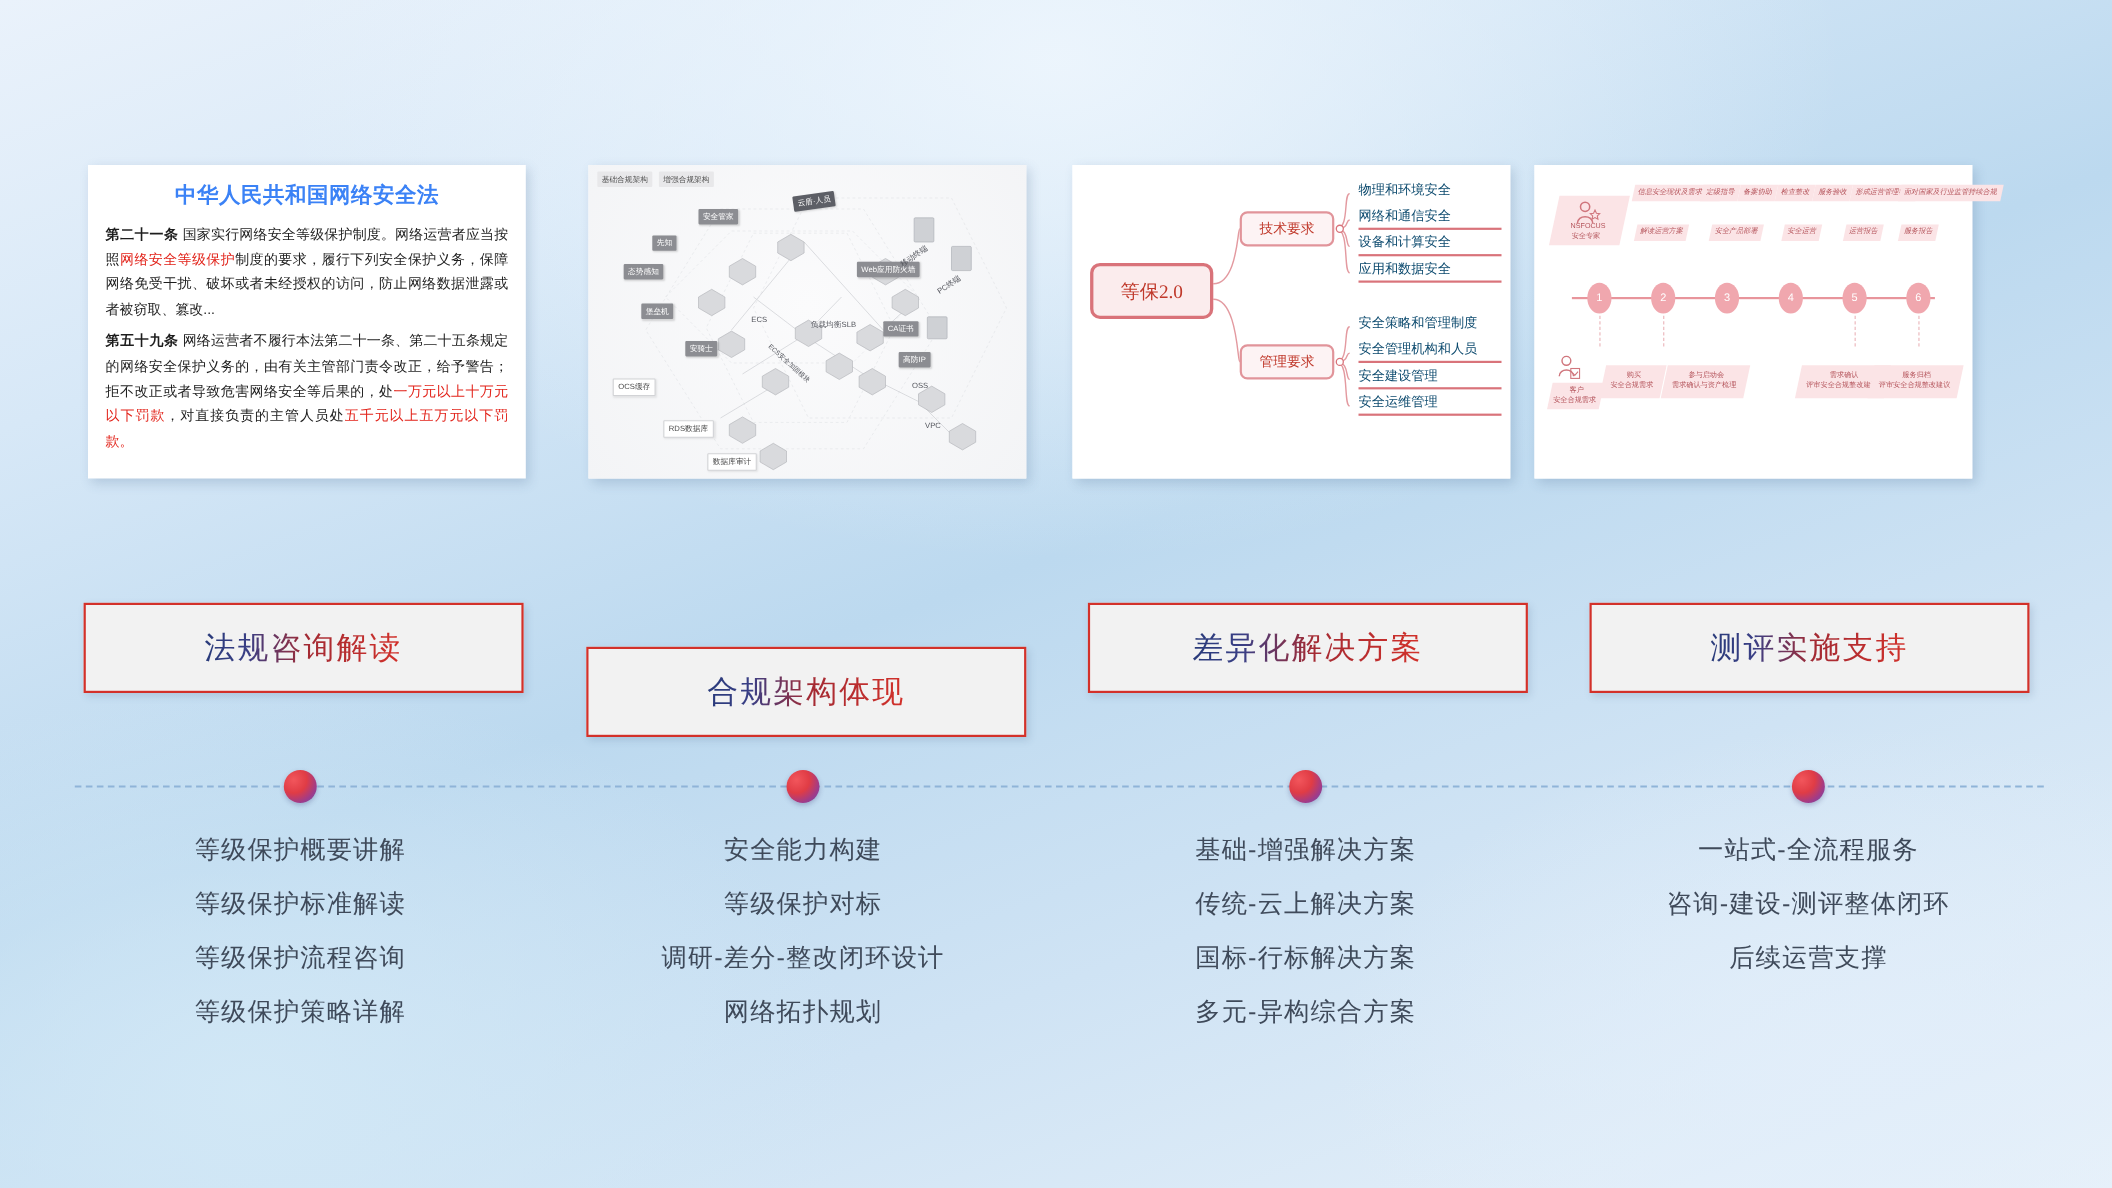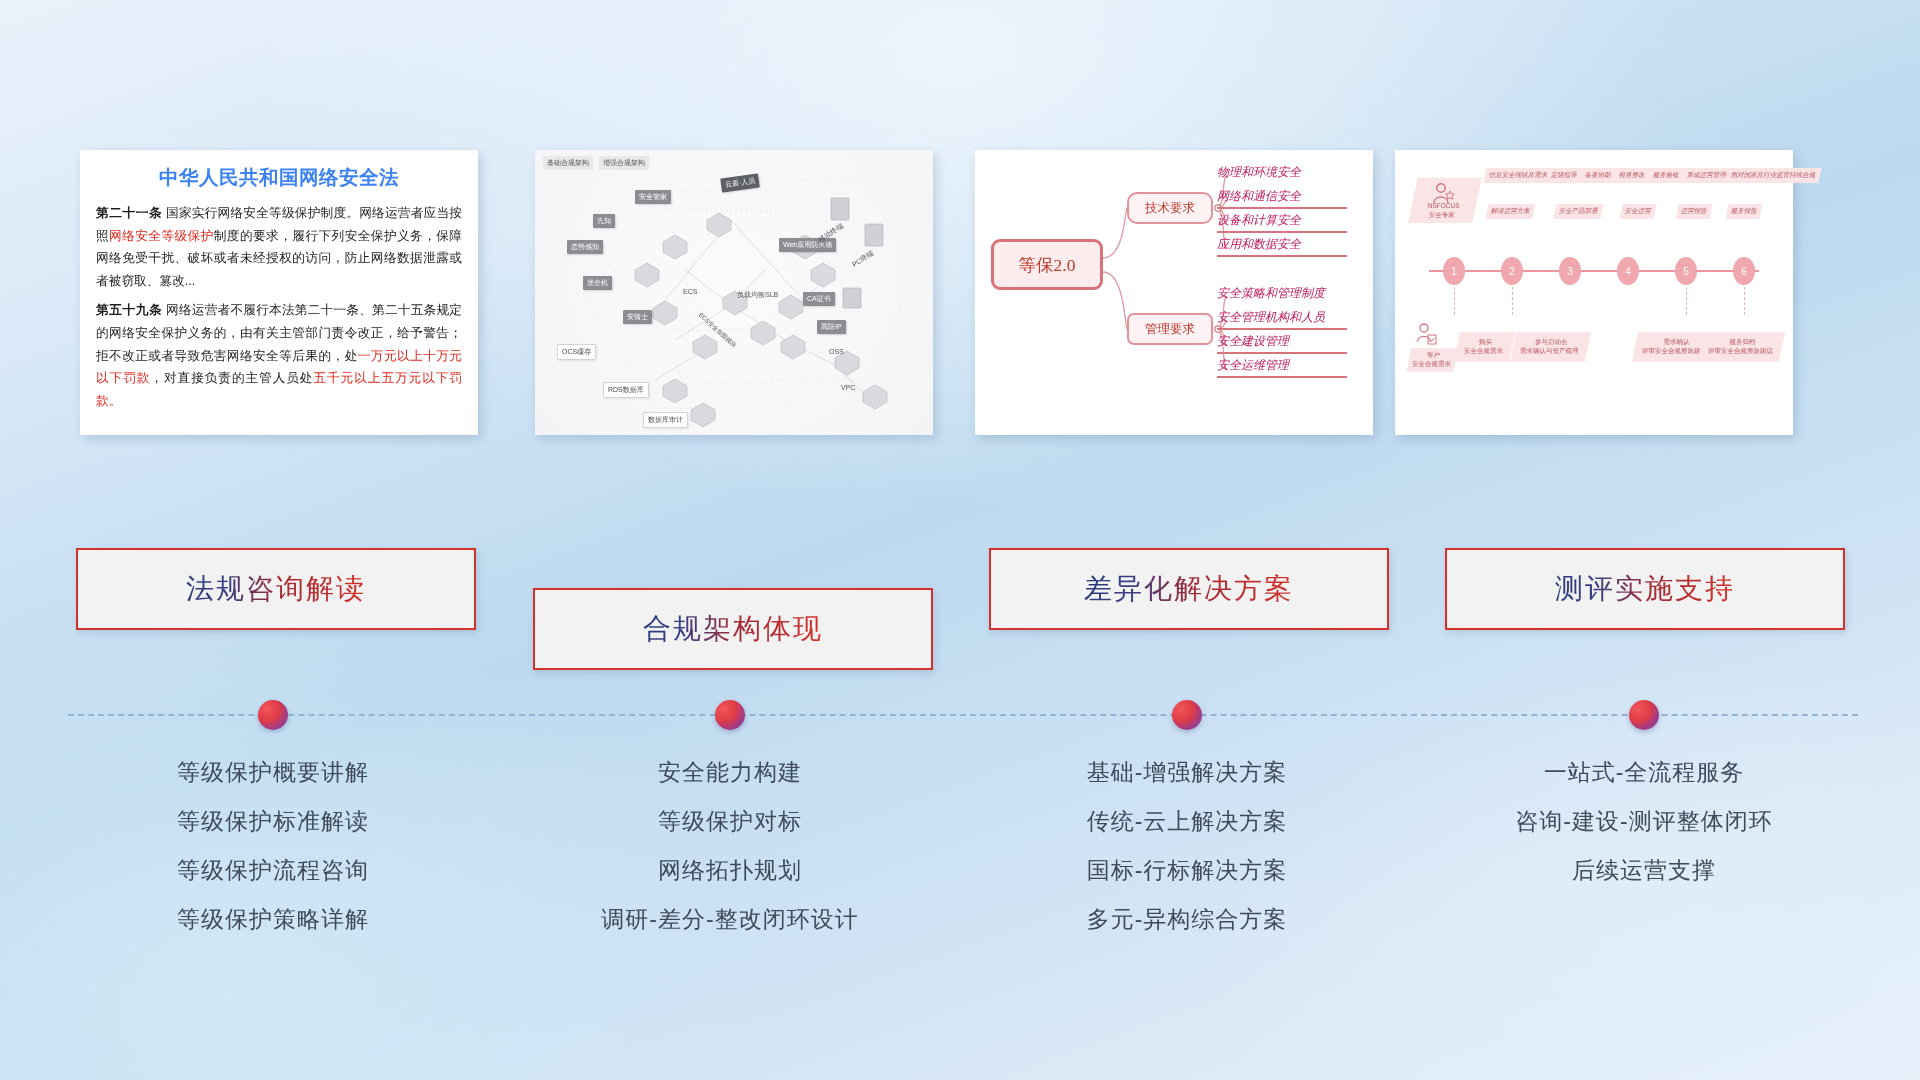--- a/index.html
+++ b/index.html
@@ -60,28 +60,27 @@
     border: 3px solid #d9737a; border-radius: 9px; background: #fbeced;
     display: flex; align-items: center; justify-content: center;
     color: #c0392b; font-size: 17.5px; font-family: "Liberation Serif", "DejaVu Serif", serif;
   }
   .mm-mid {
     position: absolute; width: 86px; height: 32px;
     border: 2px solid #e1949a; border-radius: 7px; background: #fdf3f4;
     display: flex; align-items: center; justify-content: center;
     color: #c0392b; font-size: 12.5px; font-family: "Liberation Serif", "DejaVu Serif", serif;
   }
-  .mm-mid.tech { left: 152px; top: 42px; border-radius: 10px; }
+  .mm-mid.tech { left: 152px; top: 42px; }
   .mm-mid.mgmt { left: 152px; top: 163px; }
   .mm-leaf {
-    position: absolute; left: 242px; width: 130px; height: 23px;
+    position: absolute; left: 260px; width: 130px; height: 23px;
     border-bottom: 2.5px solid #d9737a;
-    color: #be185d; font-size: 12px; line-height: 21px; white-space: nowrap;
+    color: #0c4a6e; font-size: 12px; line-height: 21px; white-space: nowrap;
     font-family: "Liberation Serif", "DejaVu Serif", serif;
-    font-style: italic;
   }
   .mm-leaf.noline { border-bottom-color: transparent; }
 
   
   .road { position: relative; width: 100%; height: 100%; background: #fff; }
   .road-chip {
     position: absolute; font-size: 6.5px; color: #b5555c; background: #fbe4e6;
     padding: 3px 4px; text-align: center; line-height: 1.35;
     transform: skewX(-12deg); white-space: nowrap;
   }
@@ -367,22 +366,22 @@
   <div class="cols">
     <div class="col k1">
       <div class="item">等级保护概要讲解</div>
       <div class="item">等级保护标准解读</div>
       <div class="item">等级保护流程咨询</div>
       <div class="item">等级保护策略详解</div>
     </div>
     <div class="col k2">
       <div class="item">安全能力构建</div>
       <div class="item">等级保护对标</div>
+      <div class="item">调研-差分-整改闭环设计</div>
       <div class="item">网络拓扑规划</div>
-      <div class="item">调研-差分-整改闭环设计</div>
     </div>
     <div class="col k4">
       <div class="item">一站式-全流程服务</div>
       <div class="item">咨询-建设-测评整体闭环</div>
       <div class="item">后续运营支撑</div>
     </div>
     <div class="col k3">
       <div class="item">基础-增强解决方案</div>
       <div class="item">传统-云上解决方案</div>
       <div class="item">国标-行标解决方案</div>

